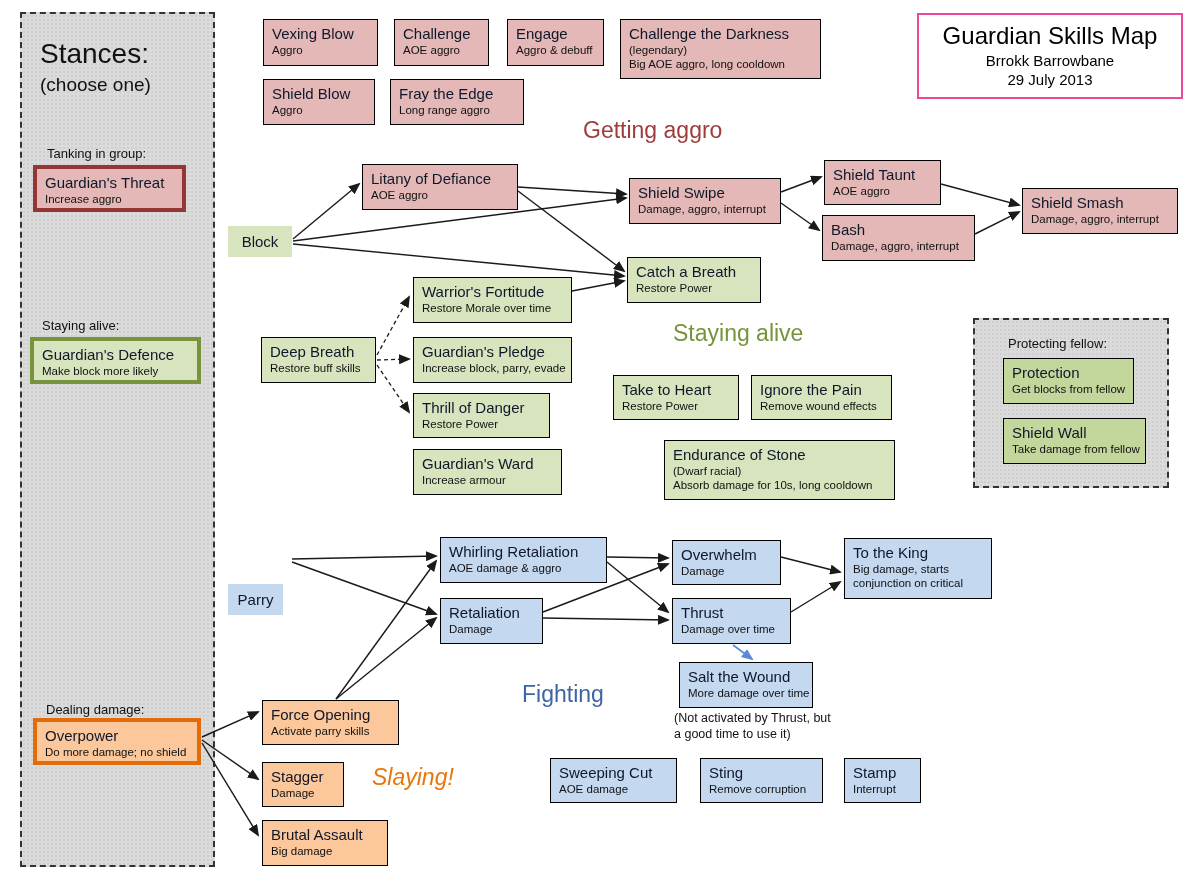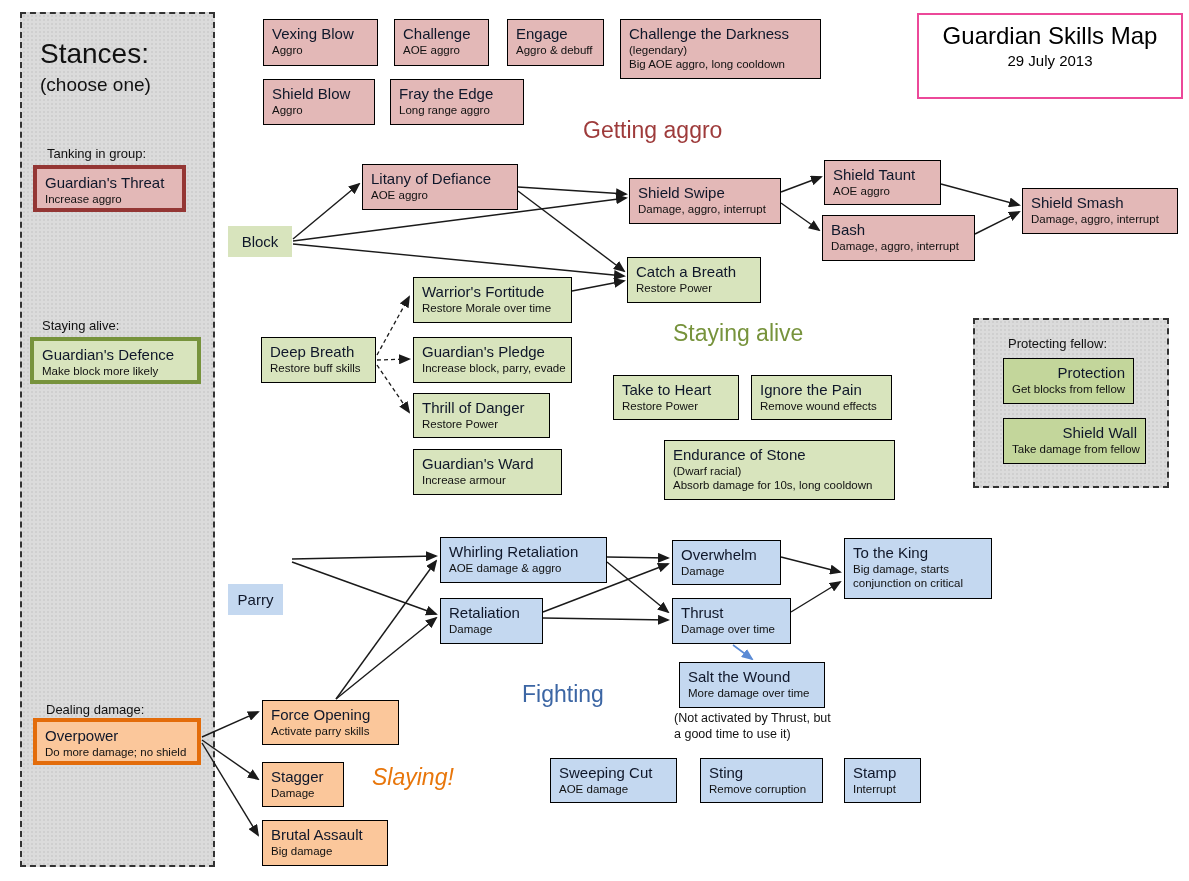--- a/index.html
+++ b/index.html
@@ -29,21 +29,21 @@
   #heading-aggro{left:583px;top:117px;color:#9E3B3B;}
   #heading-alive{left:673px;top:320px;color:#77933C;}
   #heading-fighting{left:522px;top:681px;color:#3C66A4;}
   #heading-slaying{left:372px;top:764px;color:#E8760B;font-style:italic;}
   
   .node{position:absolute;border:1px solid #000;box-sizing:border-box;padding:4px 8px 2px 8px;z-index:2;}
   .node .t{display:block;font-size:15px;color:#0f172a;line-height:19px;white-space:nowrap;}
   .node .s{display:block;font-size:11.5px;color:#111;line-height:14px;white-space:nowrap;}
   .red{background:#E3B8B7;}
   .green{background:#D8E4BD;}
-  .green2{background:#C3D69B;text-align:right;}
+  .green2{background:#C3D69B;}
   .blue{background:#C4D8F0;}
   .orange{background:#FBC79B;}
   .plain-green{background:#D8E4BD;border:none;display:flex;align-items:center;justify-content:center;padding:0;}
   .plain-blue{background:#C4D8F0;border:none;display:flex;align-items:center;justify-content:center;padding:0;}
   .plain-green .t,.plain-blue .t{line-height:normal;}
   .stance-red{background:#E3B8B7;border:4px solid #943634;}
   .stance-green{background:#D8E4BD;border:4px solid #77933C;}
   .stance-orange{background:#FBC79B;border:4px solid #E36C0A;}
   
   #edge-layer{position:absolute;left:0;top:0;z-index:1;}
@@ -64,20 +64,21 @@
   <div id="stances-subheading">(choose one)</div>
   <div class="panel-label" id="label-tanking">Tanking in group:</div>
   <div class="panel-label" id="label-alive">Staying alive:</div>
   <div class="panel-label" id="label-damage">Dealing damage:</div>
 
   <div class="panel" id="protecting-panel"></div>
   <div class="panel-label" id="label-protecting">Protecting fellow:</div>
 
   <div id="title-box">
     <span class="main">Guardian Skills Map</span>
+    <span class="sub">Brrokk Barrowbane</span>
     <span class="sub">29 July 2013</span>
   </div>
 
   <div class="section-heading" id="heading-aggro">Getting aggro</div>
   <div class="section-heading" id="heading-alive">Staying alive</div>
   <div class="section-heading" id="heading-fighting">Fighting</div>
   <div class="section-heading" id="heading-slaying">Slaying!</div>
 
   <div id="salt-note">
     <span>(Not activated by Thrust, but</span>
@@ -245,21 +246,21 @@
       </div>
       <div class="node blue" style="left: 672px; top: 598px; width: 119px; height: 46px;">
         <span class="t">Thrust</span>
         <span class="s">Damage over time</span>
       </div>
       <div class="node blue" style="left: 844px; top: 538px; width: 148px; height: 61px;">
         <span class="t">To the King</span>
         <span class="s">Big damage, starts</span>
         <span class="s">conjunction on critical</span>
       </div>
-      <div class="node blue" style="left: 679px; top: 662px; width: 146px; height: 46px;">
+      <div class="node blue" style="left: 679px; top: 662px; width: 134px; height: 46px;">
         <span class="t">Salt the Wound</span>
         <span class="s">More damage over time</span>
       </div>
       <div class="node blue" style="left: 550px; top: 758px; width: 127px; height: 45px;">
         <span class="t">Sweeping Cut</span>
         <span class="s">AOE damage</span>
       </div>
       <div class="node blue" style="left: 700px; top: 758px; width: 123px; height: 45px;">
         <span class="t">Sting</span>
         <span class="s">Remove corruption</span>

